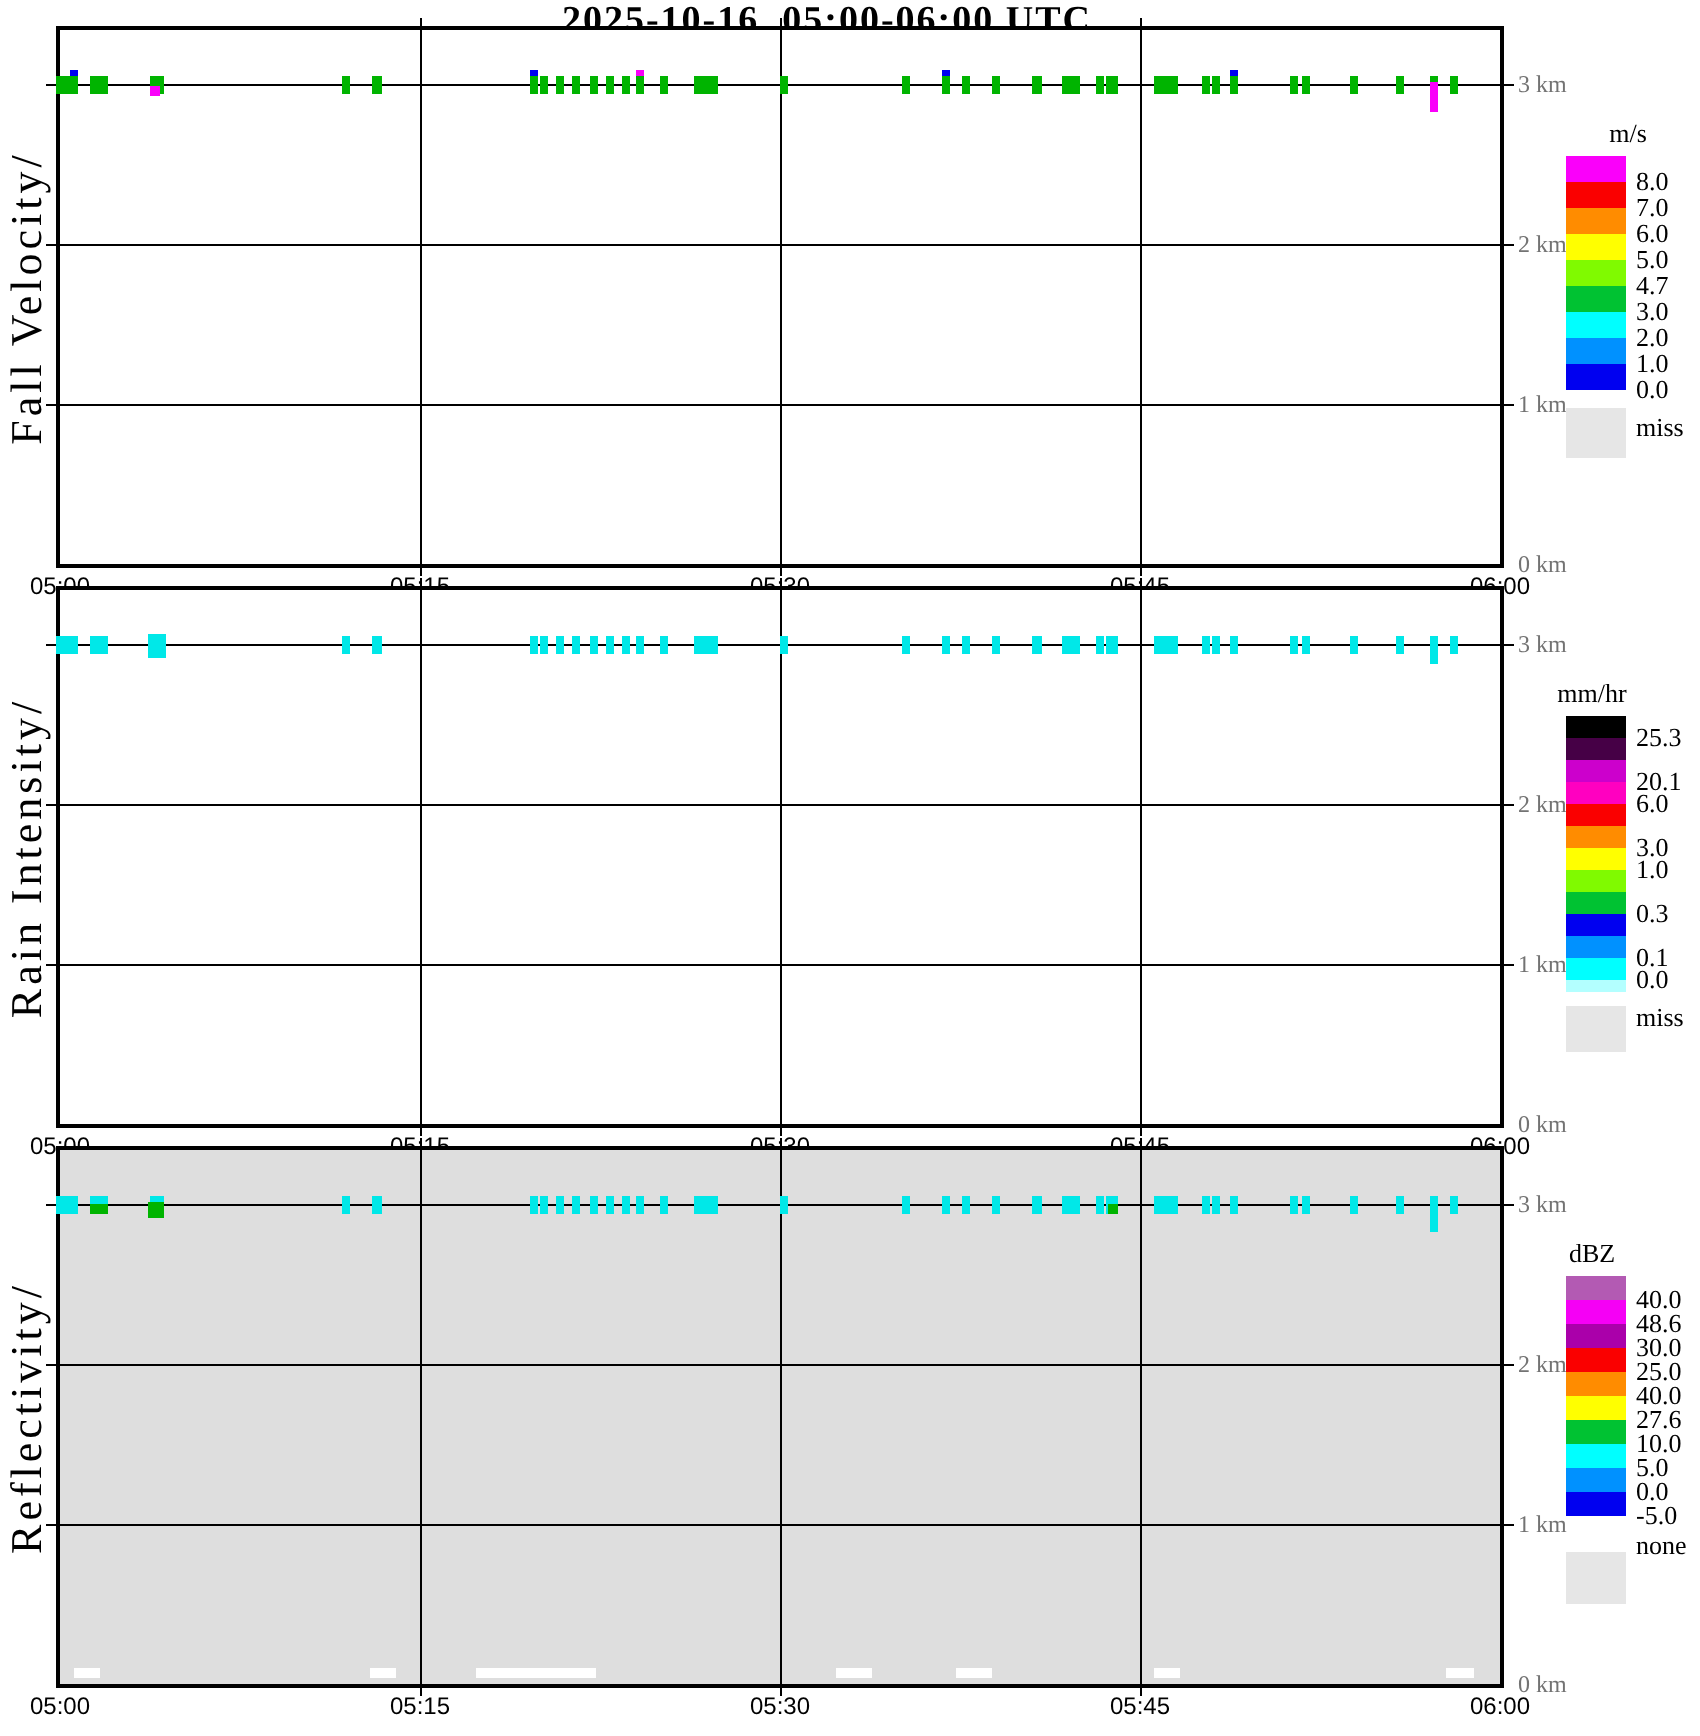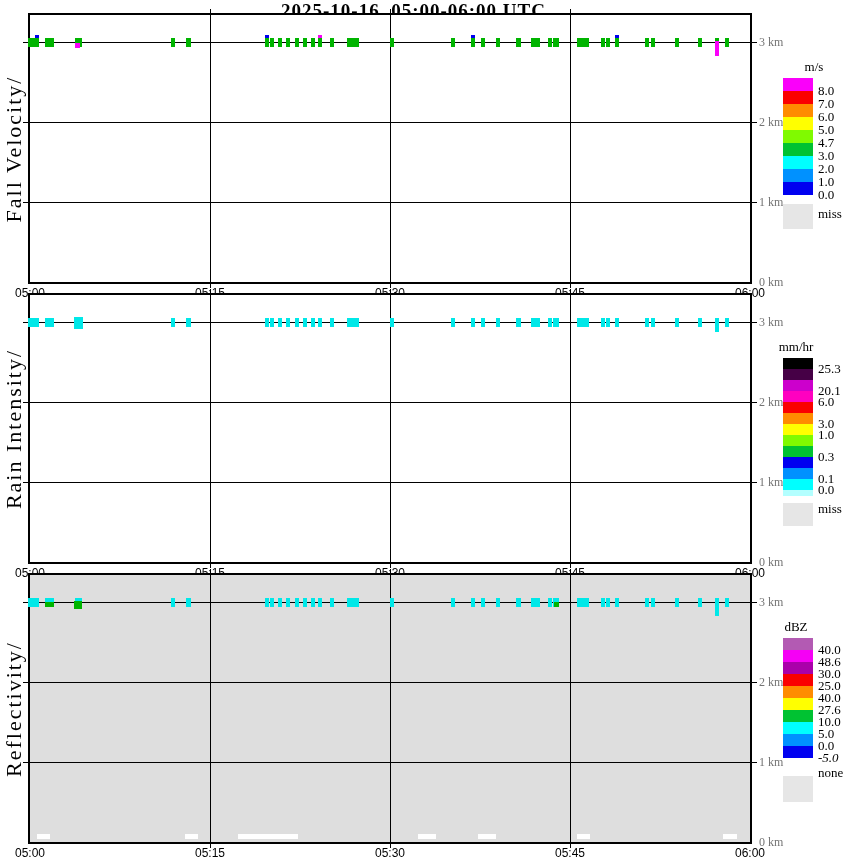--- a/index.html
+++ b/index.html
@@ -303,17 +303,17 @@
       <div class="cblab" style="left: 818px; top: 690px;">40.0</div>
       <div class="cbcell" style="left: 783px; top: 698px; height: 12px; background: rgb(255, 255, 0);"></div>
       <div class="cblab" style="left: 818px; top: 702px;">27.6</div>
       <div class="cbcell" style="left: 783px; top: 710px; height: 12px; background: rgb(0, 194, 50);"></div>
       <div class="cblab" style="left: 818px; top: 714px;">10.0</div>
       <div class="cbcell" style="left: 783px; top: 722px; height: 12px; background: rgb(0, 255, 255);"></div>
       <div class="cblab" style="left: 818px; top: 726px;">5.0</div>
       <div class="cbcell" style="left: 783px; top: 734px; height: 12px; background: rgb(0, 145, 255);"></div>
       <div class="cblab" style="left: 818px; top: 738px;">0.0</div>
       <div class="cbcell" style="left: 783px; top: 746px; height: 12px; background: rgb(0, 0, 240);"></div>
-      <div class="cblab" style="left: 818px; top: 750px; font-style: italic;">-5.0</div>
+      <div class="cblab" style="left: 818px; top: 750px;">-5.0</div>
       <div class="cblab" style="left: 818px; top: 765px;">none</div>
       <div class="cbcell" style="left: 783px; top: 776px; height: 26px; background: rgb(230, 230, 230);"></div>
     </div>
 </div>
 
 </body></html>

